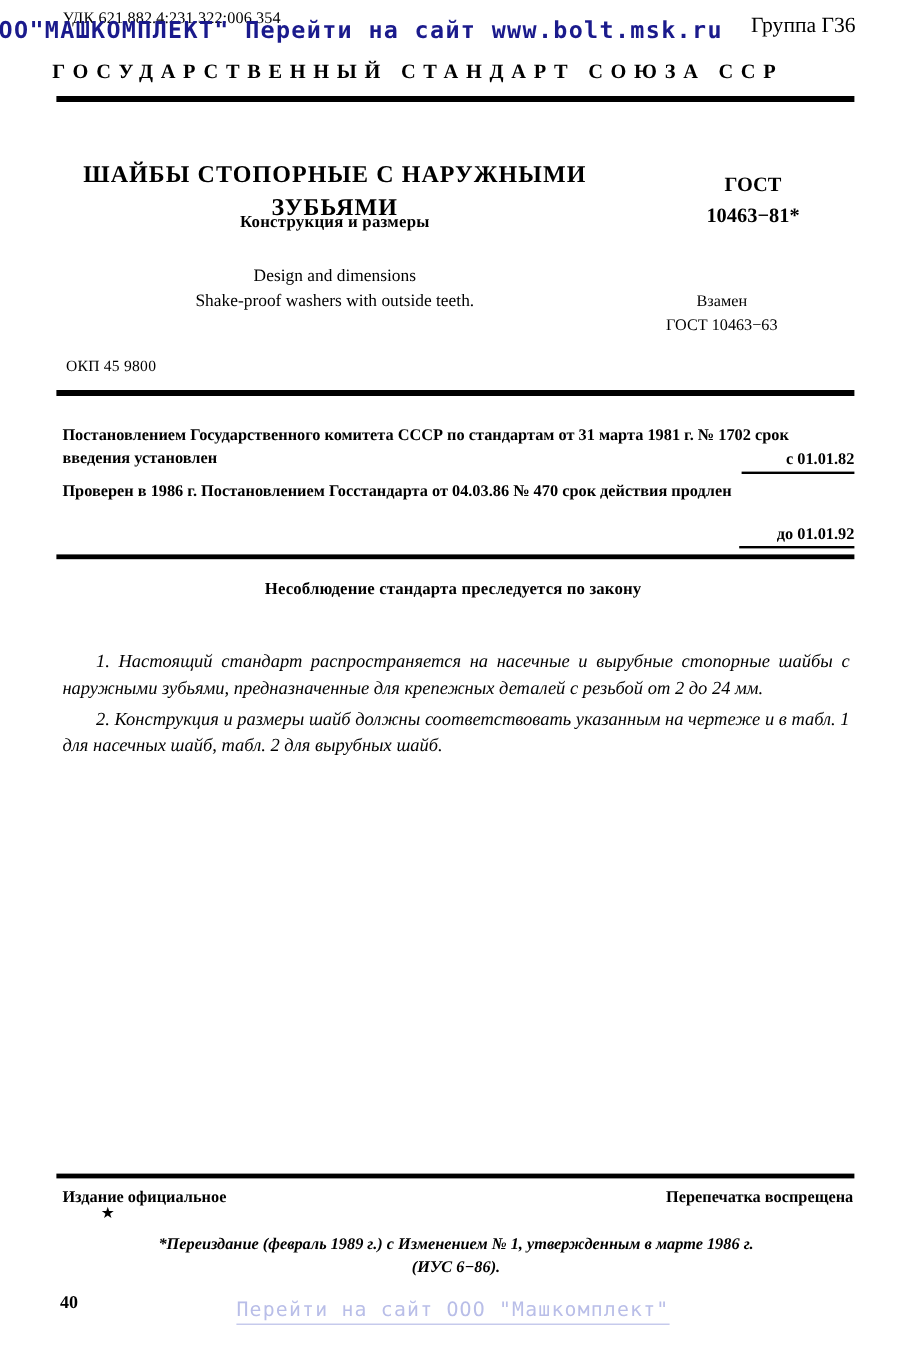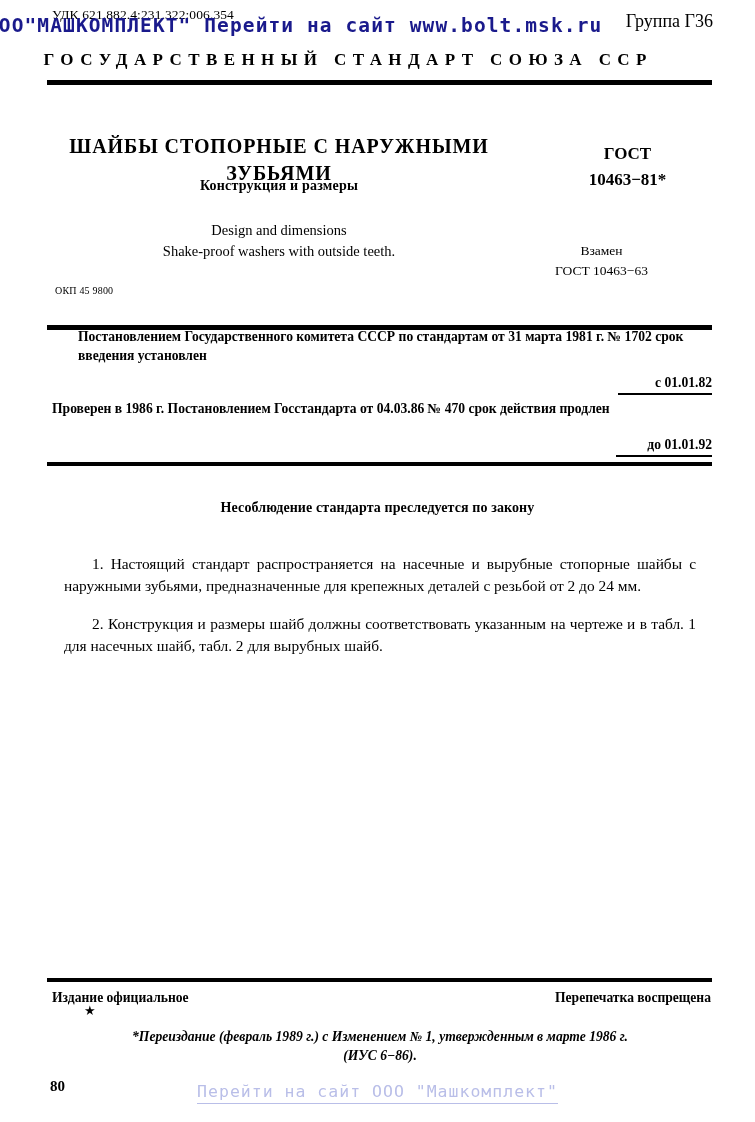--- a/index.html
+++ b/index.html
@@ -155,72 +155,73 @@
     width: 225px;
     text-align: center;
     font-size: 13.5px;
     font-weight: normal;
     line-height: 1.45;
   }
 
   .okp {
     position: absolute;
     left: 55px;
-    top: 285px;
-    font-size: 10px;
+    top: 297px;
+    font-size: 13px;
     letter-spacing: 0.2px;
   }
 
   
   .decree {
     position: absolute;
     left: 52px;
     width: 660px;
     font-size: 13.6px;
     font-weight: bold;
     line-height: 1.38;
   }
-  .decree-1 { top: 328px; margin-left: 26px; }
+  .decree-1 { top: 354px; }
   .decree-2 { top: 400px; }
 
   .date-right {
     position: absolute;
     right: 43px;
     font-size: 13.6px;
     font-weight: bold;
     white-space: nowrap;
   }
   .date-1 { top: 375px; }
   .date-2 { top: 437px; }
 
   .warning {
     position: absolute;
     left: 0;
-    top: 500px;
+    top: 484px;
     width: 755px;
     text-align: center;
     font-size: 14px;
     font-weight: bold;
     letter-spacing: 0.1px;
   }
 
   
   .body-text {
     position: absolute;
     left: 48px;
     top: 537px;
     width: 664px;
     font-size: 15.4px;
     line-height: 1.42;
     text-align: justify;
     text-justify: inter-word;
   }
   .body-text p {
-    margin: 16px;
+    margin: 4px;
     text-indent: 28px;
+    font-style: italic;
   }
 
   
   .footer-left {
     position: absolute;
     left: 52px;
     top: 990px;
     font-size: 13.6px;
     font-weight: bold;
   }
@@ -311,18 +312,18 @@
 
   <div class="footer-left">Издание официальное</div>
   <div class="footer-right">Перепечатка воспрещена</div>
   <div class="footer-star">★</div>
 
   <div class="reissue">
     <div>*Переиздание (февраль 1989 г.) с Изменением № 1, утвержденным в марте 1986 г.</div>
     <div>(ИУС 6−86).</div>
   </div>
 
-  <div class="page-number">80</div>
+  <div class="page-number">40</div>
 
   <div class="watermark-top">ООО"МАШКОМПЛЕКТ" Перейти на сайт www.bolt.msk.ru</div>
   <div class="watermark-bottom"><span>Перейти на сайт ООО "Машкомплект"</span></div>
 
 </div>
 
 </body></html>

